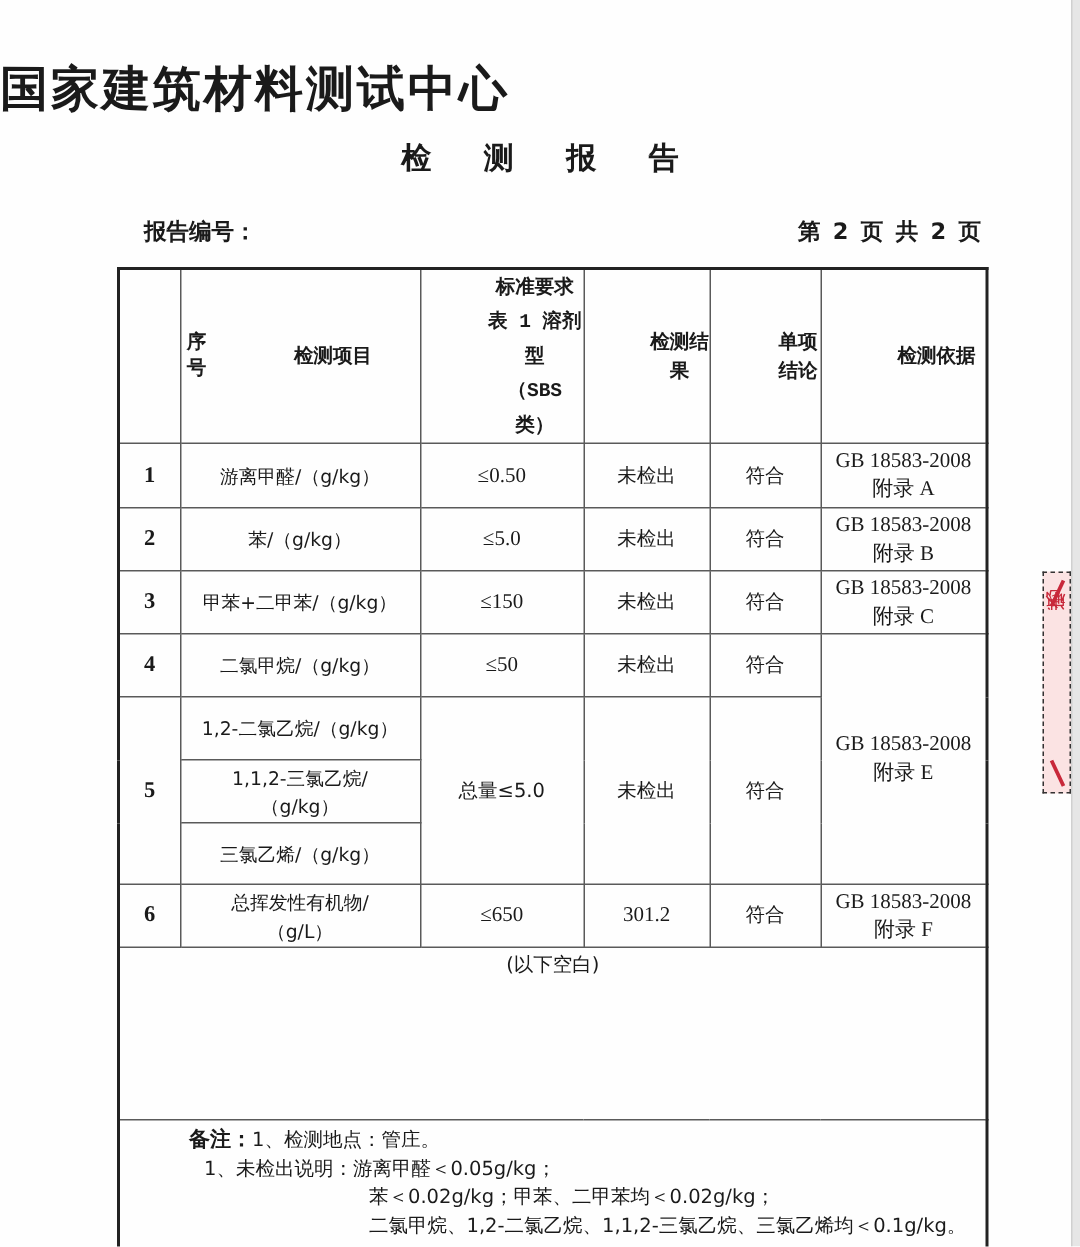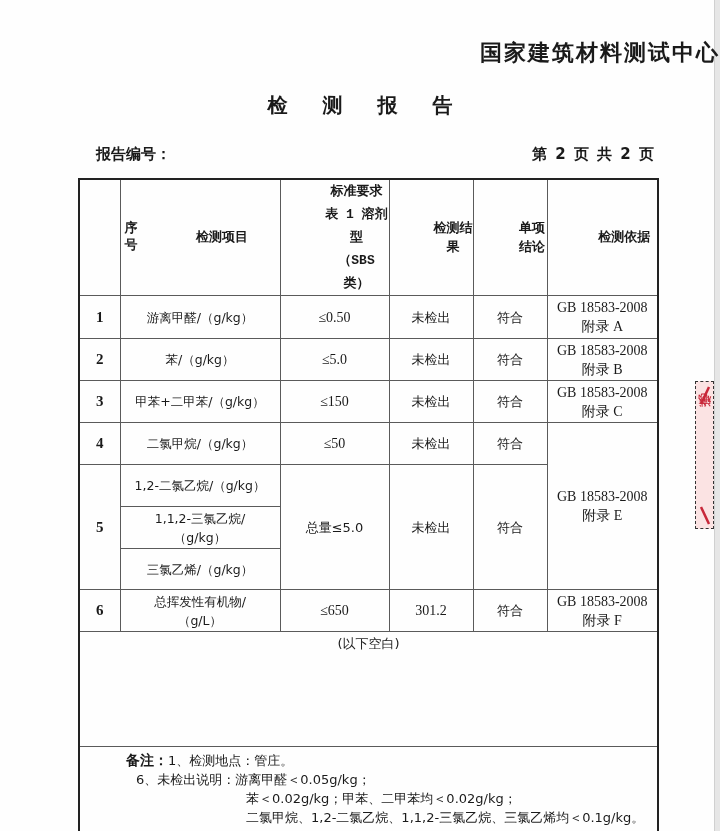--- a/index.html
+++ b/index.html
@@ -1,21 +1,21 @@
 <!DOCTYPE html>
 <html><head>
 <meta charset="utf-8">
 <style>
   * { box-sizing: border-box; margin: 0; padding: 0; }
   html, body { width: 720px; height: 831px; background: #fefefe; overflow: hidden; }
   body { position: relative; font-family: "DejaVu Serif", "Liberation Serif", serif; color: #1a1a1a; }
 
   .scrollbar-track { position: absolute; right: 0; top: 0; width: 6px; height: 831px; background: #e6e6e6; border-left: 1px solid #d0d0d0; }
 
-  .org-title { position: absolute; left: 0; width: 720px; top: 38px; text-align: right; font-size: 22px; font-weight: bold; letter-spacing: 2px; font-family: "DejaVu Sans", sans-serif; }
+  .org-title { position: absolute; left: 0; width: 720px; top: 38px; text-align: left; font-size: 32px; font-weight: bold; letter-spacing: 2px; font-family: "DejaVu Sans", sans-serif; }
   .doc-title { position: absolute; left: 0; width: 720px; top: 92px; text-align: center; font-size: 20px; font-weight: bold; letter-spacing: 14px; font-family: "DejaVu Sans", sans-serif; padding-left: 14px; }
 
   .meta-row { position: absolute; left: 96px; top: 145px; width: 558px; height: 22px; font-size: 15px; font-weight: bold; }
   .report-no-label { position: absolute; left: 0; top: 0; font-family: "DejaVu Sans", sans-serif; }
   .report-no { position: absolute; left: 84px; top: 0; text-decoration: underline; font-family: "Liberation Serif", serif; font-size: 16px; }
   .page-info { position: absolute; right: 0; top: 0; font-family: "DejaVu Sans", sans-serif; word-spacing: 3px; }
 
   .report-table { position: absolute; left: 78px; top: 178px; width: 579px; border-collapse: collapse; table-layout: fixed; font-size: 13px; }
   .report-table td, .report-table th { border: 1px solid #5a5a5a; text-align: center; vertical-align: middle; line-height: 19px; }
   .report-table { border: 2px solid #222; }
@@ -151,21 +151,21 @@
         </td>
   </tr>
 
   <tr style="height:115px">
     <td colspan="6" class="blank-cell">(以下空白)</td>
   </tr>
 
   <tr style="height:98px">
     <td colspan="6" class="notes-cell">
       <div><span class="notes-label">备注：</span><span>1、检测地点：管庄。</span></div>
-      <div class="note-line-2">6、未检出说明：游离甲醛＜0.05g/kg；</div>
+      <div class="note-line-2">1、未检出说明：游离甲醛＜0.05g/kg；</div>
       <div class="note-line-3">苯＜0.02g/kg；甲苯、二甲苯均＜0.02g/kg；</div>
       <div class="note-line-4" style="padding-left:160px;">二氯甲烷、1,2-二氯乙烷、1,1,2-三氯乙烷、三氯乙烯均＜0.1g/kg。</div>
     </td>
   </tr>
 </tbody>
   </table>
 
 <div class="seal-stamp">
   <svg class="seal-arc" style="top:4px" viewBox="0 0 14 20">
       <path d="M11 1 L3 18" stroke="#c8283a" stroke-width="2.5" fill="none"></path>

